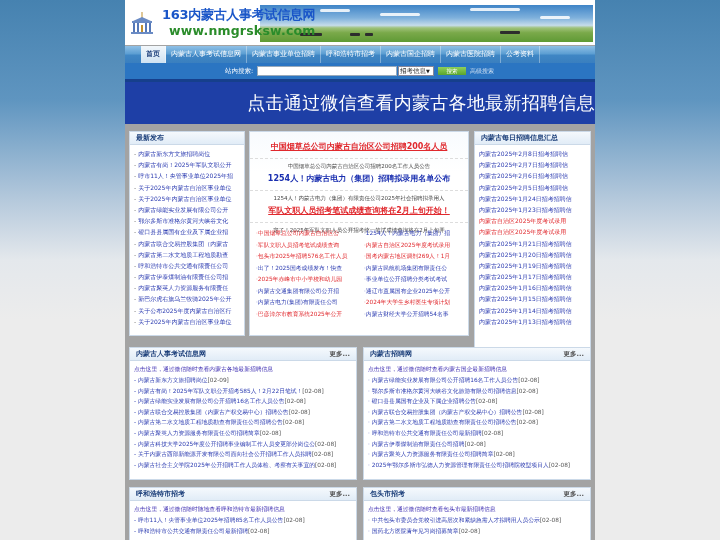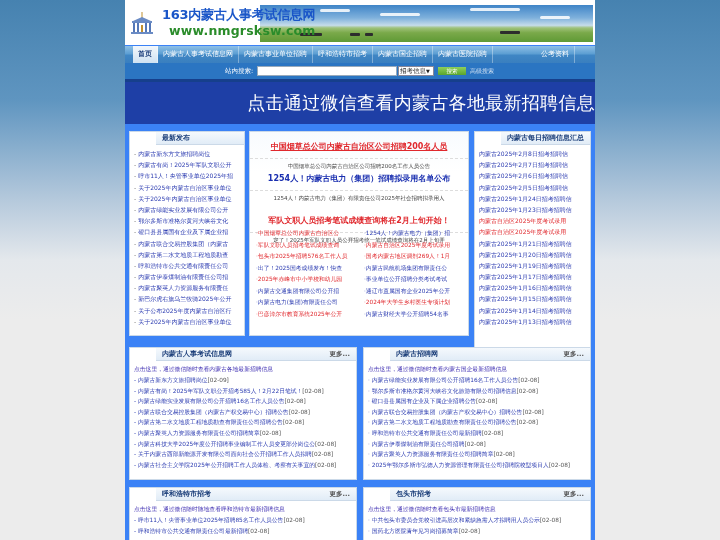--- a/index.html
+++ b/index.html
@@ -3,49 +3,49 @@
 <meta charset="utf-8">
 <style>
   * { margin:0; padding:0; box-sizing:border-box; }
   html, body { width:720px; height:540px; overflow:hidden; }
   body {
     font-family: "DejaVu Sans", "Liberation Sans", sans-serif;
     font-size:6px;
     background: linear-gradient(to bottom, #4682b0 0px, #5f95c0 100px, #b5c9dc 200px, #e4e8ec 260px, #ececec 320px, #ececec 540px);
     color:#333;
   }
-  .page { position:absolute; left:125px; top:0; width:470px; height:540px; background:#3b82f6; }
+  .page { position:absolute; left:125px; top:0; width:470px; height:540px; background:#a3a3a3; }
   
   .banner { position:absolute; left:0; top:0; width:470px; height:45px; background:#fff; overflow:hidden; }
   .banner-sky { position:absolute; left:135px; top:5px; width:333px; height:37px;
     background: linear-gradient(to bottom, #3f84c7 0%, #7fb1dc 35%, #c5dcea 55%, #9fc27a 62%, #7aa94a 75%, #5f9a35 100%); }
   .cloud { position:absolute; background:rgba(255,255,255,0.85); border-radius:4px; height:3px; }
   .horse { position:absolute; height:3px; background:#2d2d2d; border-radius:1px; }
   .logo-icon { position:absolute; left:6px; top:12px; width:22px; height:22px; }
   .logo-title { position:absolute; left:37px; top:6px; font-size:13px; font-weight:bold; color:#1a56c8; white-space:nowrap; letter-spacing:-0.3px; }
   .logo-url { position:absolute; left:44px; top:23px; font-size:12.5px; font-weight:bold; color:#2a8c2a; white-space:nowrap; letter-spacing:0.2px;text-align:right; }
   
   .nav { position:absolute; left:0; top:46px; width:470px; height:17px;
     background: linear-gradient(to bottom, #8fc0e6 0%, #5d9fd3 45%, #3f86c4 55%, #3a7fbf 100%);
-    display:flex; align-items:center; padding-left:8px; }
+    display:flex; align-items:center; padding-left:16px; }
   .nav-item { color:#fff; font-size:7px; padding:0 5px; height:17px; line-height:17px; white-space:nowrap; border-right:1px solid rgba(255,255,255,0.35); cursor:pointer; }
   .nav-item.active { background: linear-gradient(to bottom, #f2f7fb, #cfe2f2); color:#1a3d7a; font-weight:bold; padding:0 5px; }
   
   .search { position:absolute; left:0; top:63px; width:470px; height:16px; background:#2b75c2; }
   .search-label { position:absolute; left:100px; top:4px; font-size:6.5px; color:#fff; }
   .search-input { position:absolute; left:132px; top:3px; width:140px; height:10px; border:1px solid #9ab; background:#fff; }
   .search-select { position:absolute; left:273px; top:3px; width:36px; height:10px; background:#fff; border:1px solid #889; font-size:6.5px; color:#222; padding-left:1px; line-height:8px; }
   .search-btn { position:absolute; left:313px; top:4px; width:28px; height:8px; background:linear-gradient(#8ed05a,#5aa52d); color:#fff; font-size:5.5px; text-align:center; line-height:8px; }
   .adv-search { position:absolute; left:345px; top:4px; font-size:6px; color:#cfe0f2; }
   .stripe { position:absolute; left:0; top:79px; width:470px; height:3px; background:#163f8c; }
   
   .big-banner { position:absolute; left:0; top:82px; width:470px; height:42px; background:#1e3fa6; color:#fff; font-size:18px; text-align:right; line-height:42px; letter-spacing:0.3px; }
   
   .box { position:absolute; border:1px solid #cbd9e8; background:#fff; }
-  .box-head { height:13px; background:linear-gradient(to bottom,#f5f9fd,#e1ecf7); border-bottom:1px solid #cbd9e8; font-size:7px; font-weight:bold; color:#1c3f7a; padding-left:6px; line-height:13px; position:relative;margin-left:26px; }
+  .box-head { height:13px; background:linear-gradient(to bottom,#f5f9fd,#e1ecf7); border-bottom:1px solid #cbd9e8; font-size:7px; font-weight:bold; color:#1c3f7a; padding-left:6px; line-height:13px; position:relative; }
   .box-more { position:absolute; right:6px; top:0; font-weight:bold; color:#555; font-size:6.5px; }
   .list { padding:3px 0 0 4px; }
   .list-item { font-size:6px; height:11.2px; line-height:11.2px; white-space:nowrap; overflow:hidden; color:#2a3ab0; }
   .list-item .dash { color:#777; margin-right:2px; }
   .red { color:#e0282d !important; }
   
   .center { position:absolute; left:124px; top:131px; width:220px; height:205px; border:1px solid #cbd9e8; background:linear-gradient(#f8fbfe,#fff 40px); }
   .headline { text-align:center; font-size:8px; font-weight:bold; white-space:nowrap; }
   .sub { text-align:center; font-size:5.5px; color:#444; white-space:nowrap; border-top:1px dashed #ddd; }
   .grid { position:absolute; left:6px; top:96px; width:210px; display:grid; grid-template-columns: 108px 102px; }
@@ -86,21 +86,21 @@
     <div class="logo-url">www.nmgrsksw.com</div>
   </div>
 
   <div class="nav">
     <div class="nav-item active">首页</div>
     <div class="nav-item">内蒙古人事考试信息网</div>
     <div class="nav-item">内蒙古事业单位招聘</div>
     <div class="nav-item">呼和浩特市招考</div>
     <div class="nav-item">内蒙古国企招聘</div>
     <div class="nav-item">内蒙古医院招聘</div>
-    <div class="nav-item" style="border-right:1px solid rgba(255,255,255,0.35);margin-left:43px;">公考资料</div>
+    <div class="nav-item" style="border-right:1px solid rgba(255,255,255,0.35);">公考资料</div>
   </div>
 
   <div class="search">
     <span class="search-label">站内搜索:</span>
     <input class="search-input" placeholder="" style="">
     <div class="search-select">
       <span>招考信息</span><span style="font-size:5px;">▼</span>
     </div>
     <div class="search-btn">搜索</div>
     <span class="adv-search">高级搜索</span>
@@ -129,21 +129,21 @@
       <div class="list-item"><span class="dash">-</span><span>关于公布2025年度内蒙古自治区行</span></div>
       <div class="list-item"><span class="dash">-</span><span>关于2025年内蒙古自治区事业单位</span></div>
     </div>
   </div>
 
   <div class="center">
     <div class="headline red" style="margin-top:9px;text-decoration:underline;">中国烟草总公司内蒙古自治区公司招聘200名人员</div>
     <div class="sub" style="margin-top:6px;padding-top:4px;">中国烟草总公司内蒙古自治区公司招聘200名工作人员公告</div>
     <div class="headline" style="margin-top:3px;color:#1a2fb0;">1254人！内蒙古电力（集团）招聘拟录用名单公布</div>
     <div class="sub" style="margin-top:6px;padding-top:4px;">1254人！内蒙古电力（集团）有限责任公司2025年社会招聘拟录用人</div>
-    <div class="headline red" style="margin-top:13px;">军队文职人员招考笔试成绩查询将在2月上旬开始！</div>
+    <div class="headline red" style="margin-top:3px;text-decoration:underline;">军队文职人员招考笔试成绩查询将在2月上旬开始！</div>
     <div class="sub" style="margin-top:6px;padding-top:4px;">定了！2025年军队文职人员公开招考统一笔试成绩查询将在2月上旬开</div>
     <div class="grid">
       <div class="list-item red">·<span>中国烟草总公司内蒙古自治区公</span></div>
       <div class="list-item">·<span>1254人！内蒙古电力（集团）招</span></div>
       <div class="list-item red">·<span>军队文职人员招考笔试成绩查询</span></div>
       <div class="list-item red">·<span>内蒙古自治区2025年度考试录用</span></div>
       <div class="list-item red">·<span>包头市2025年招聘576名工作人员</span></div>
       <div class="list-item red">·<span>国考内蒙古地区调剂269人！1月</span></div>
       <div class="list-item">·<span>出了！2025国考成绩发布！快查</span></div>
       <div class="list-item">·<span>内蒙古民航机场集团有限责任公</span></div>

